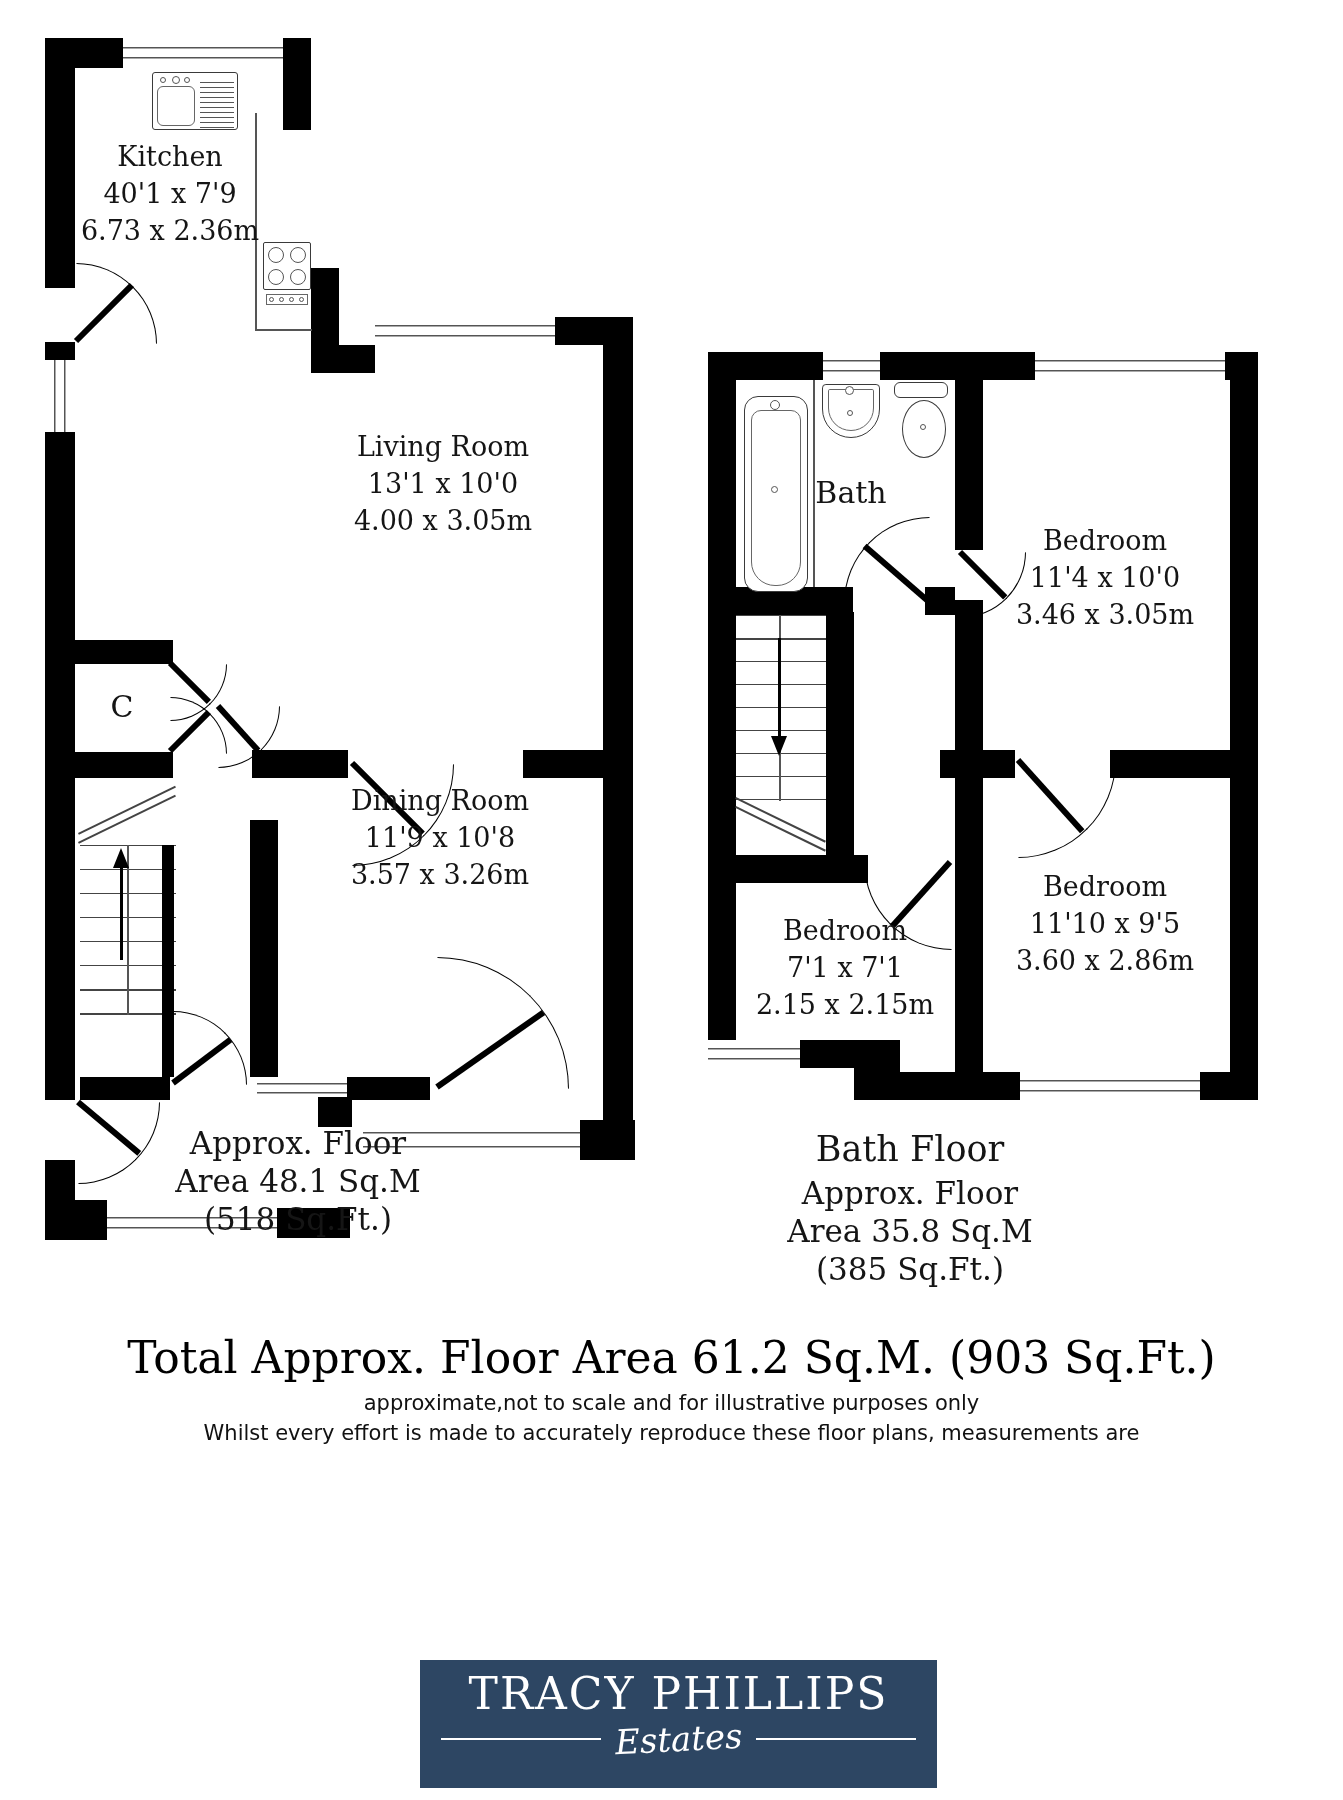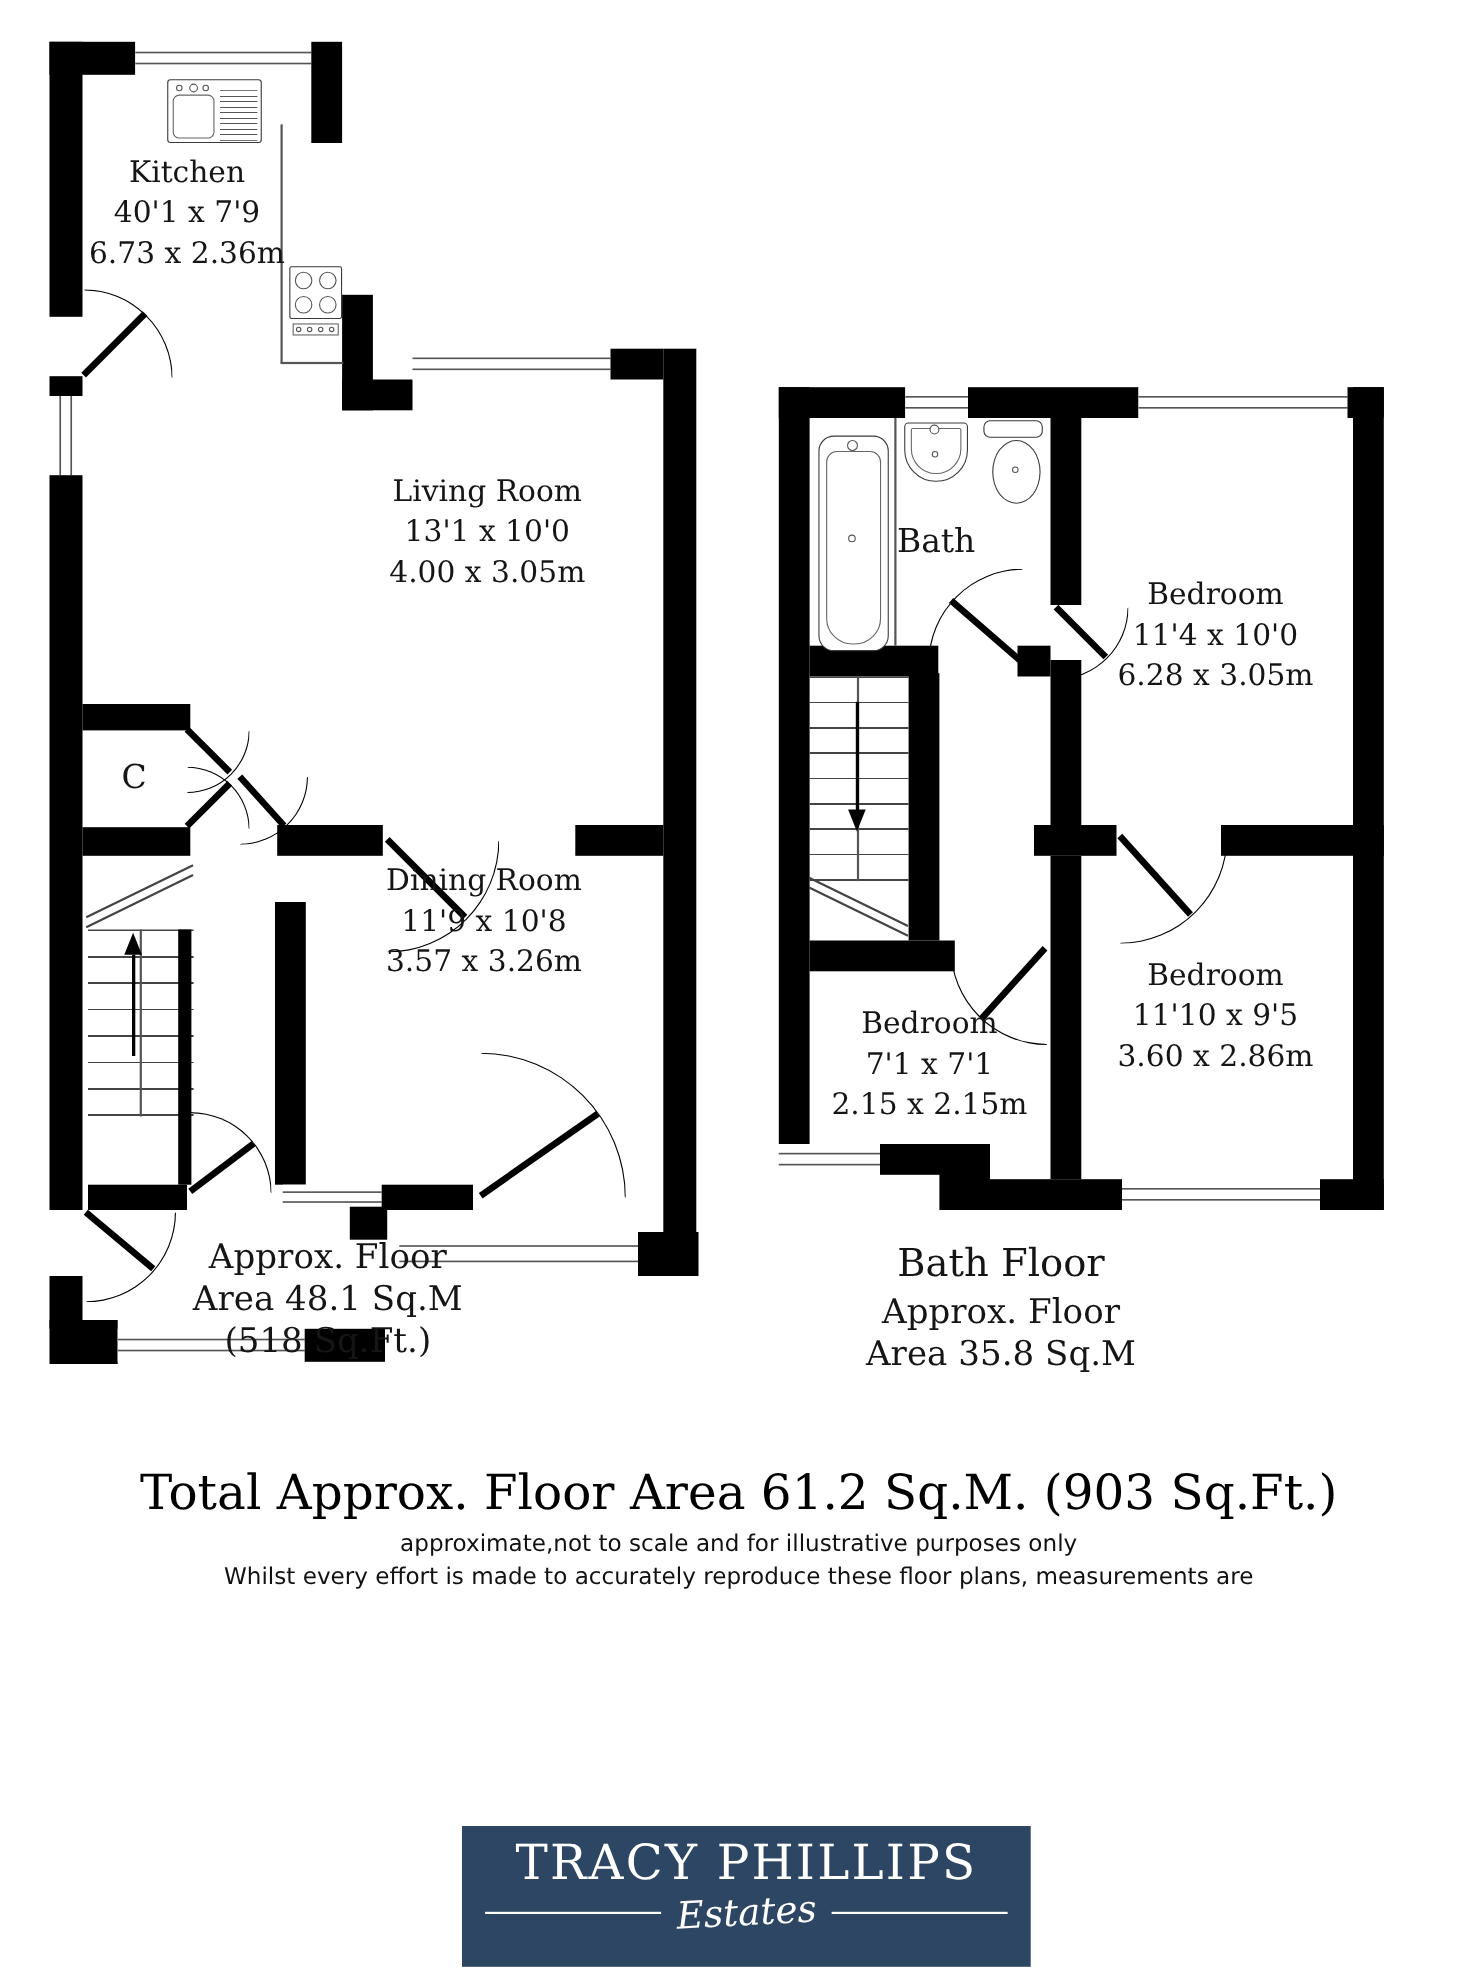--- a/index.html
+++ b/index.html
@@ -203,21 +203,21 @@
     <div>
       <div class="fx" style="left:894px;top:382px;width:54px;height:16px;border-radius:6px"></div>
       <div class="fx" style="left:902px;top:400px;width:44px;height:58px;border-radius:50%"></div>
       <div class="dot" style="left:920px;top:424px;width:6px;height:6px"></div>
     </div>
 
     <div class="rlabel single" style="left:851px;top:474px">Bath</div>
     <div class="rlabel" style="left:1105px;top:522px">
       <div>Bedroom</div>
       <div>11'4 x 10'0</div>
-      <div>6.28 x 3.05m</div>
+      <div>3.46 x 3.05m</div>
     </div>
     <div class="rlabel" style="left:1105px;top:868px">
       <div>Bedroom</div>
       <div>11'10 x 9'5</div>
       <div>3.60 x 2.86m</div>
     </div>
     <div class="rlabel" style="left:845px;top:912px">
       <div>Bedroom</div>
       <div>7'1 x 7'1</div>
       <div>2.15 x 2.15m</div>
@@ -226,20 +226,21 @@
 
   <div class="cap" style="left:88px;top:1124px">
     <div class="l">Approx. Floor</div>
     <div class="l">Area 48.1 Sq.M</div>
     <div class="l">(518 Sq.Ft.)</div>
   </div>
   <div class="cap" style="left:700px;top:1124px">
     <div class="t">Bath Floor</div>
     <div class="l">Approx. Floor</div>
     <div class="l">Area 35.8 Sq.M</div>
+    <div class="l">(385 Sq.Ft.)</div>
   </div>
 
   <div class="total">Total Approx. Floor Area 61.2 Sq.M. (903 Sq.Ft.)</div>
   <div class="disc">
     <div>approximate,not to scale and for illustrative purposes only</div>
     <div>Whilst every effort is made to accurately reproduce these floor plans, measurements are</div>
   </div>
 
   <div class="logo" style="background: rgb(45, 70, 99);">
     <div class="nm">TRACY PHILLIPS</div>

